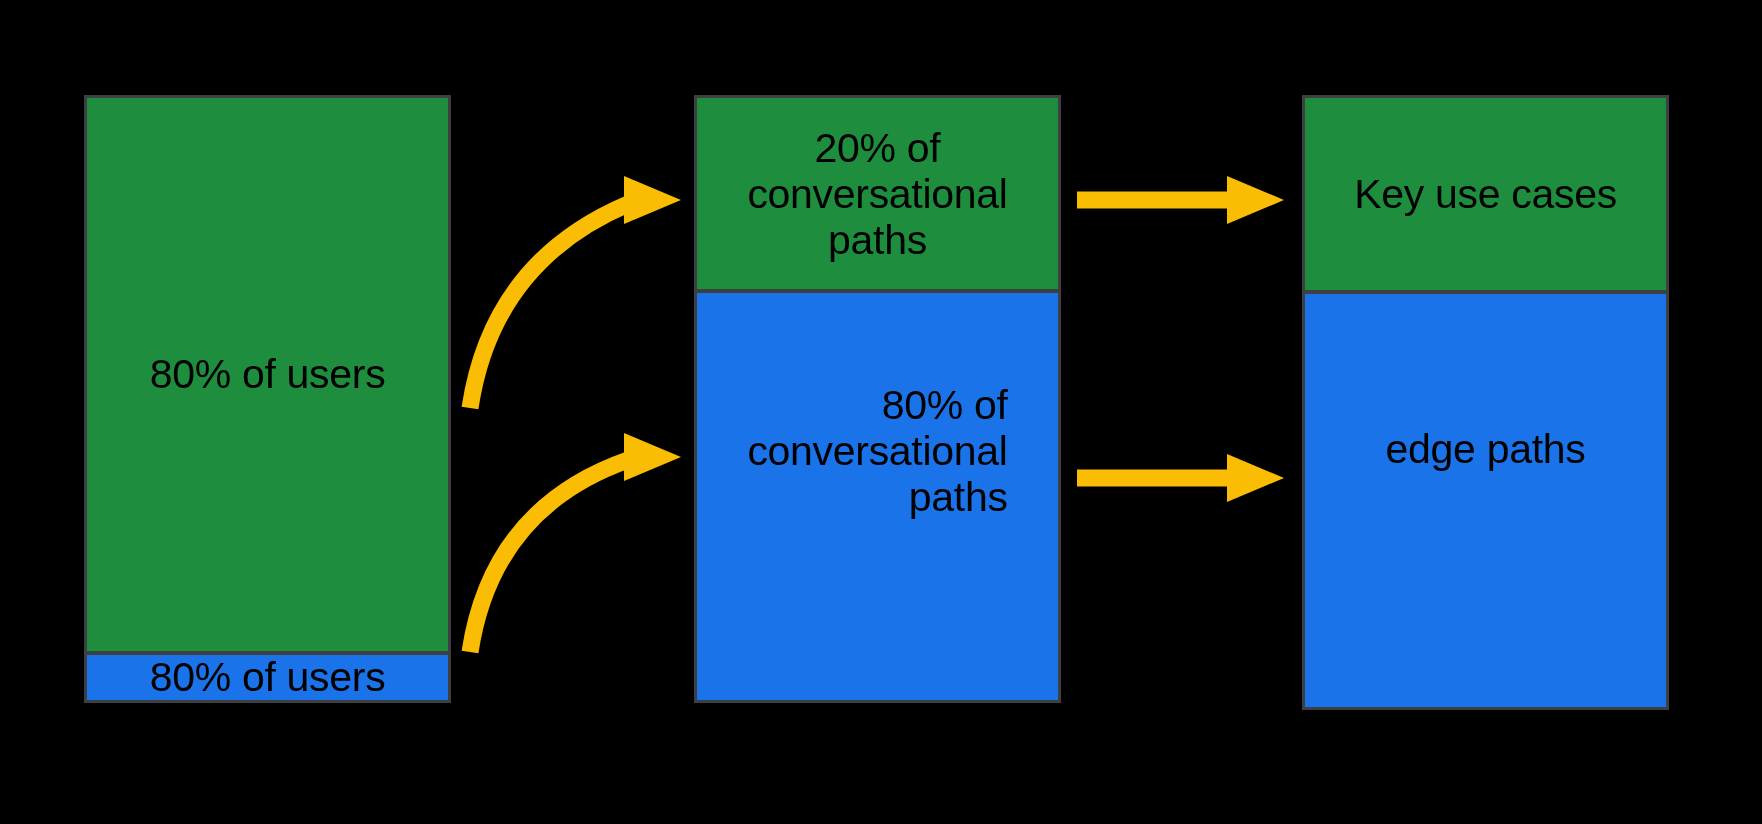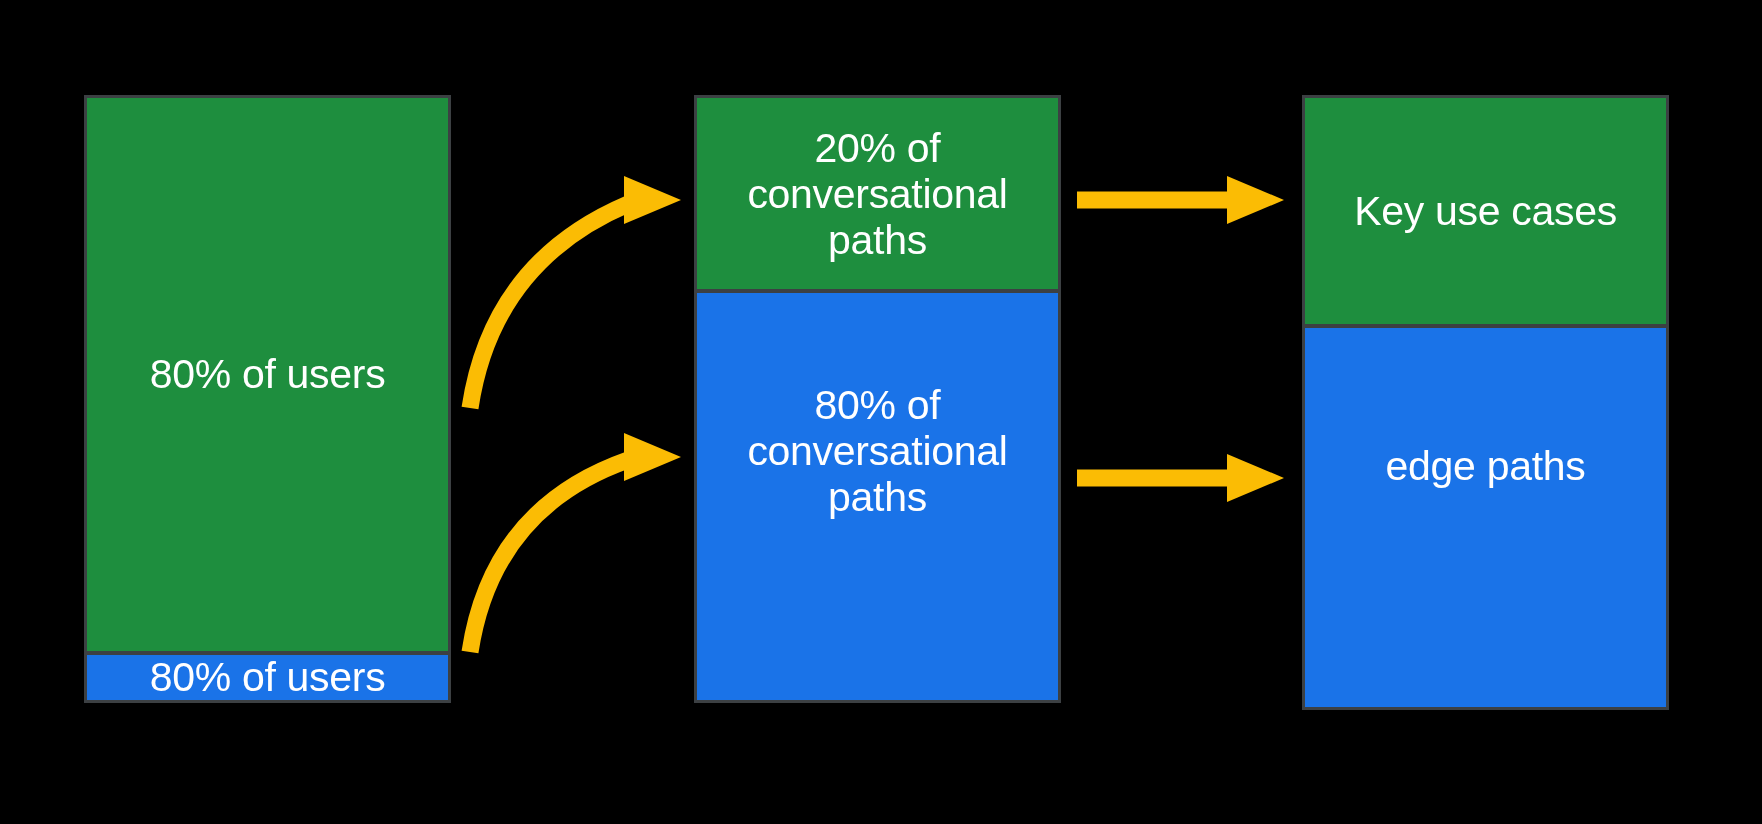--- a/index.html
+++ b/index.html
@@ -12,27 +12,27 @@
     border:3px solid #3c4043;box-sizing:border-box;
     display:flex;flex-direction:column;
   }
   #bar-users{left:84px;}
   #bar-paths{left:694px;}
   #bar-outcomes{left:1302px;height:615px;}
   .seg{
     width:100%;display:flex;align-items:center;justify-content:center;
     text-align:center;overflow:hidden;
   }
-  .seg.divided{border-top:4px solid #3c4043;}
+  .seg.divided{border-top:4px solid #3c4043;text-align:right;}
   .seg.grow{flex:1 1 auto;}
   #seg-users-green{height:561px;}
   #seg-paths-green{height:191px;}
-  #seg-outcomes-green{height:226px;}
+  #seg-outcomes-green{height:192px;}
   .label{
-    color:#ffffff;font-size:41px;line-height:46px;font-weight:500;
+    color:#000000;font-size:41px;line-height:46px;font-weight:500;
     letter-spacing:-0.3px;
   }
   .label.lift-46{transform:translateY(-46px);}
   .label.lift-52{transform:translateY(-52px);}
   #arrow-layer{position:absolute;left:0;top:0;pointer-events:none;}
 </style>
 </head>
 <body>
 
 <div id="canvas">

